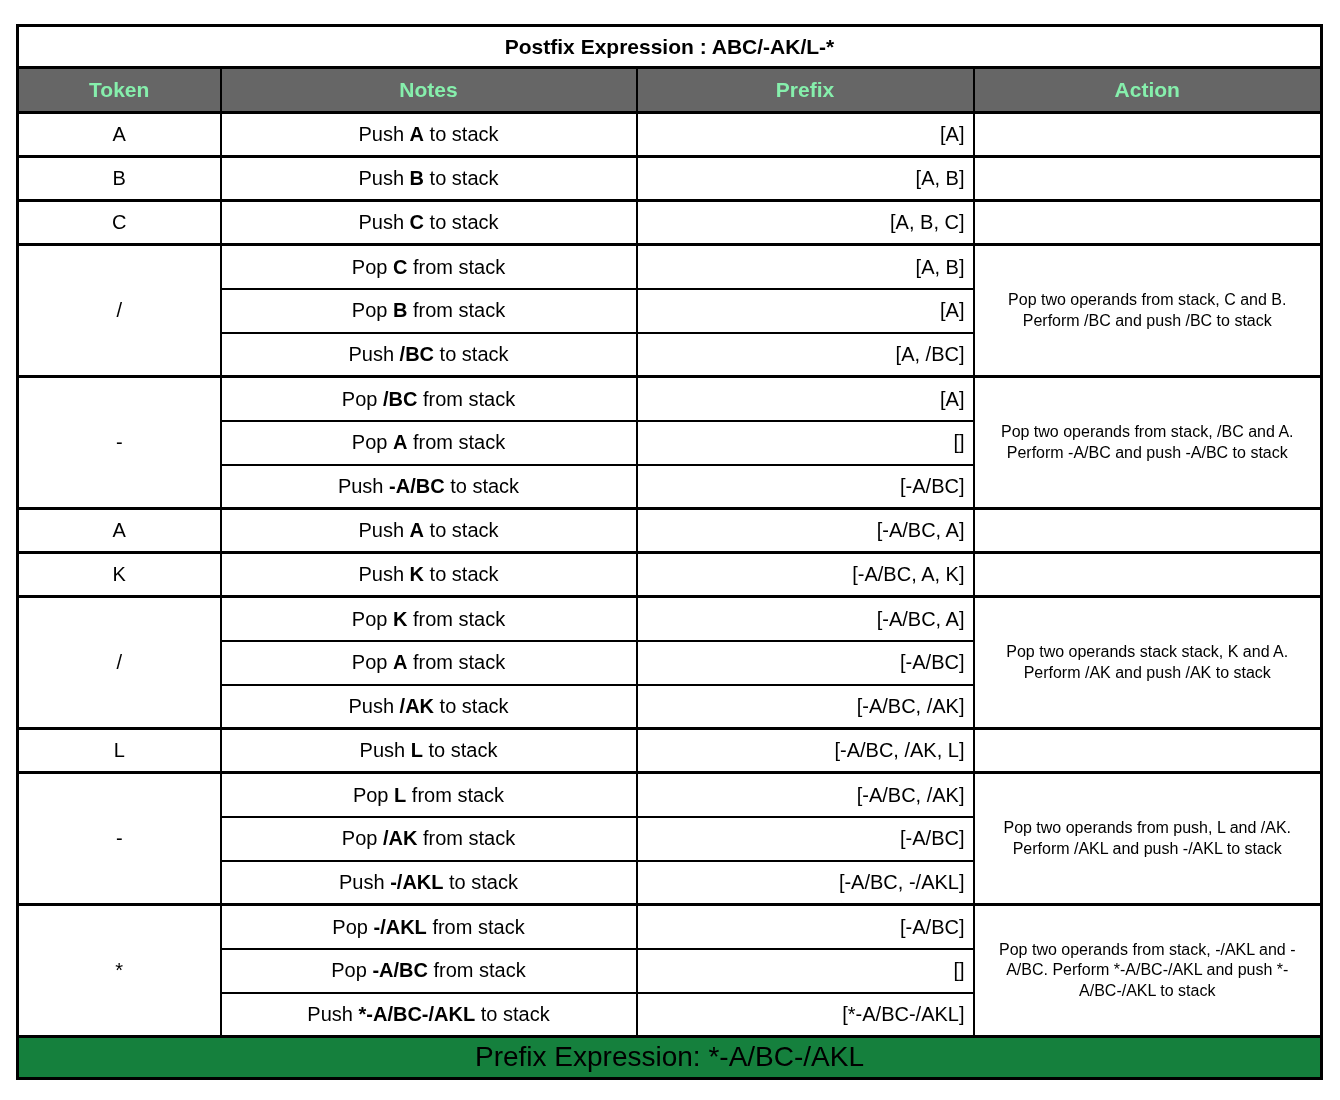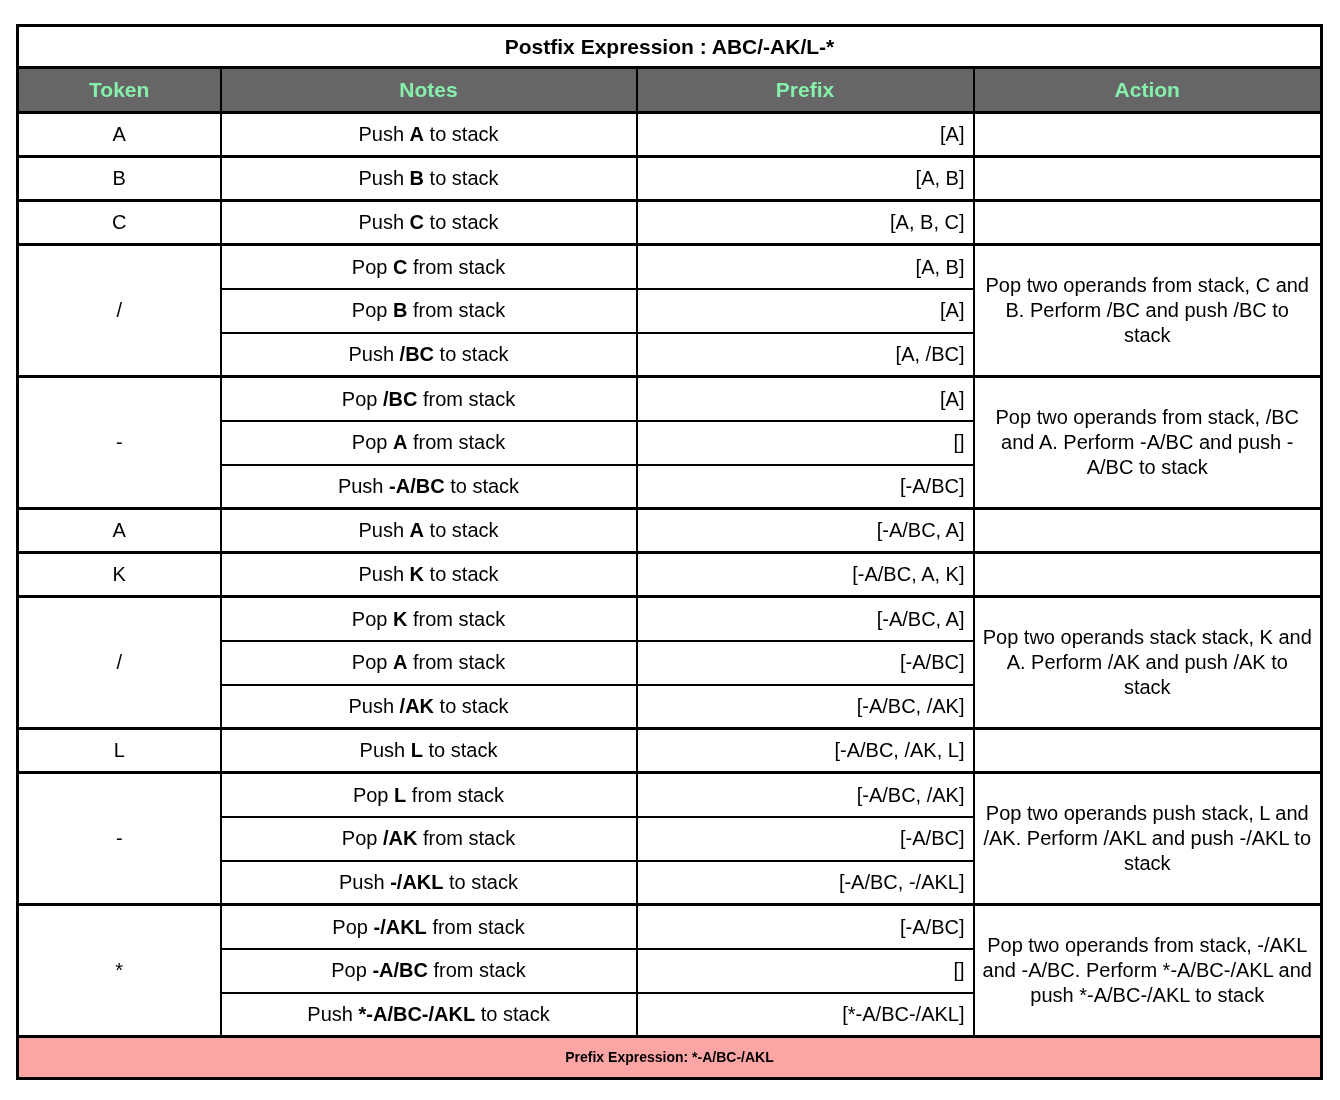--- a/index.html
+++ b/index.html
@@ -47,34 +47,34 @@
   }
   th.head-cell {
     background: #666666;
     color: #86efac;
     font-weight: bold;
     font-size: 21px;
     height: 45px;
     border-bottom-width: 3px;
   }
   .footer-cell {
-    background: #fca5a5;
-    font-weight: bold;
-    font-size: 14px;
+    background: #15803d;
+    font-weight: normal;
+    font-size: 28px;
     height: 42px;
     border-top-width: 3px;
   }
   td.col-token { font-size: 20px; }
   td.col-action b { font-weight: 700; }
   td.col-stack {
     text-align: right;
     padding-right: 8px;
   }
   td.col-notes {
-    font-size: 20px;
+    font-size: 16px;
     line-height: 1.26;
     padding: 2px 8px;
     margin-left: 34px;
   }
   tr.group-start td { border-top-width: 3px; }
 </style>
 </head>
 <body>
 
 <div class="canvas">
@@ -172,21 +172,21 @@
         <tr class="data-row group-start">
           <td class="col-token" rowspan="1">L</td>
           <td class="col-action"><span>Push </span><b>L</b><span> to stack</span></td>
           <td class="col-stack">[-A/BC, /AK, L]</td>
           <td class="col-notes" rowspan="1"></td>
         </tr>
         <tr class="data-row group-start">
           <td class="col-token" rowspan="3">-</td>
           <td class="col-action"><span>Pop </span><b>L</b><span> from stack</span></td>
           <td class="col-stack">[-A/BC, /AK]</td>
-          <td class="col-notes" rowspan="3">Pop two operands push stack, L and /AK. Perform /AKL and push -/AKL to stack</td>
+          <td class="col-notes" rowspan="3">Pop two operands from push, L and /AK. Perform /AKL and push -/AKL to stack</td>
         </tr>
         <tr class="data-row">
           <td class="col-action"><span>Pop </span><b>/AK</b><span> from stack</span></td>
           <td class="col-stack">[-A/BC]</td>
         </tr>
         <tr class="data-row">
           <td class="col-action"><span>Push </span><b>-/AKL</b><span> to stack</span></td>
           <td class="col-stack">[-A/BC, -/AKL]</td>
         </tr>
         <tr class="data-row group-start">

